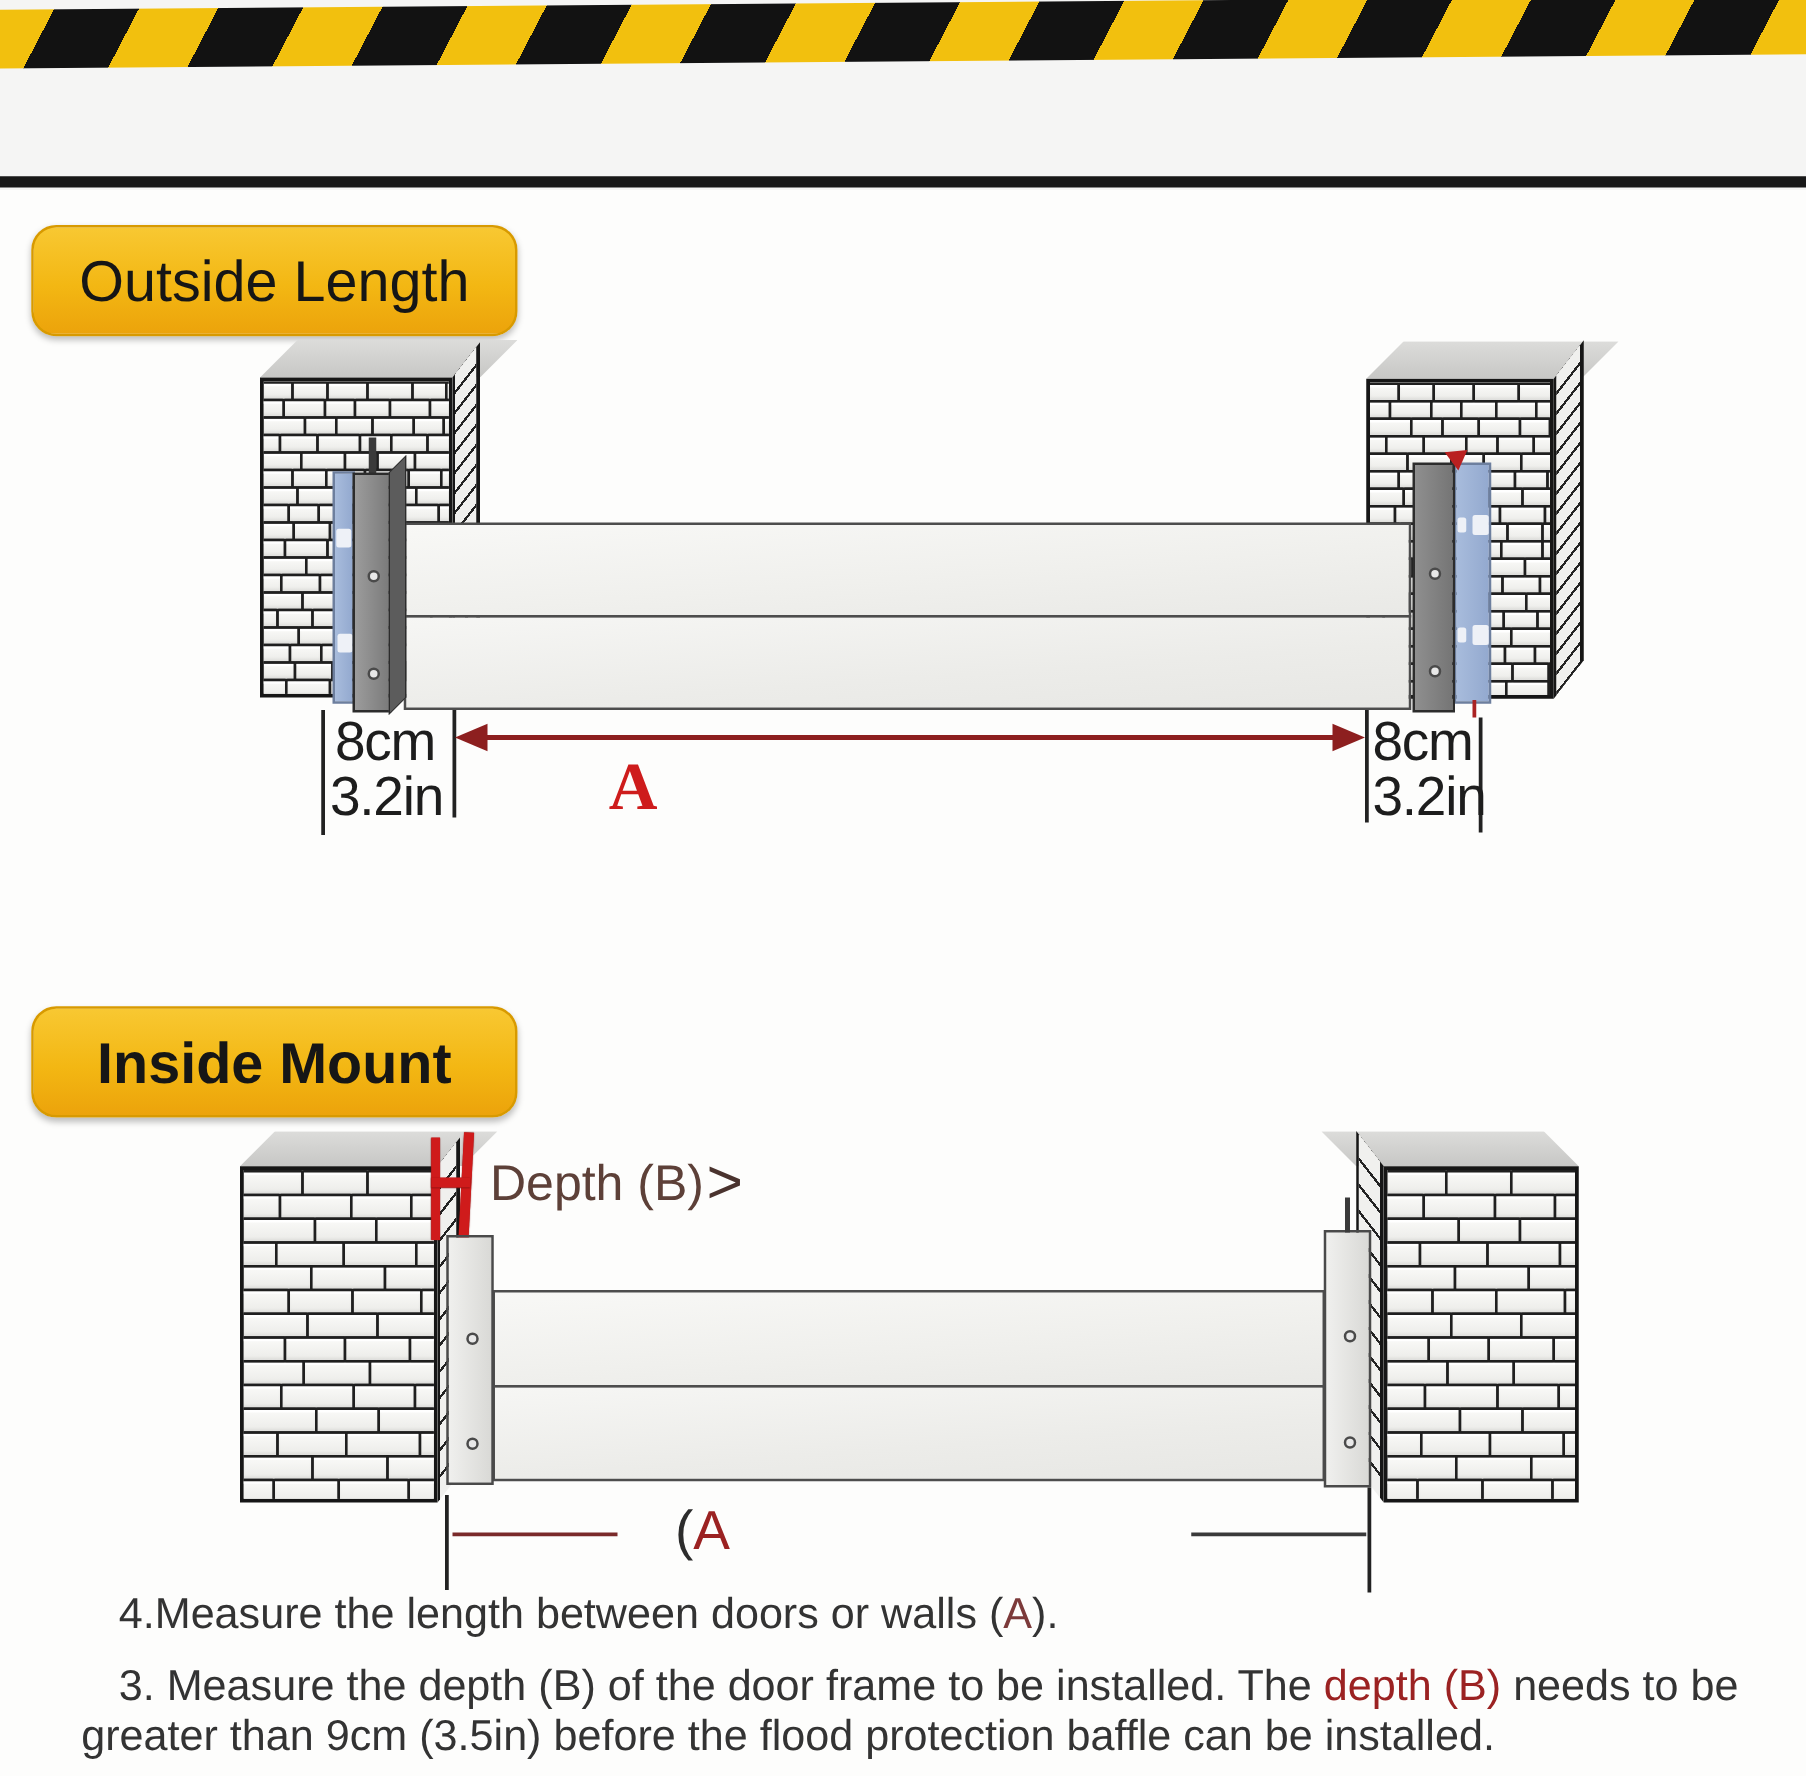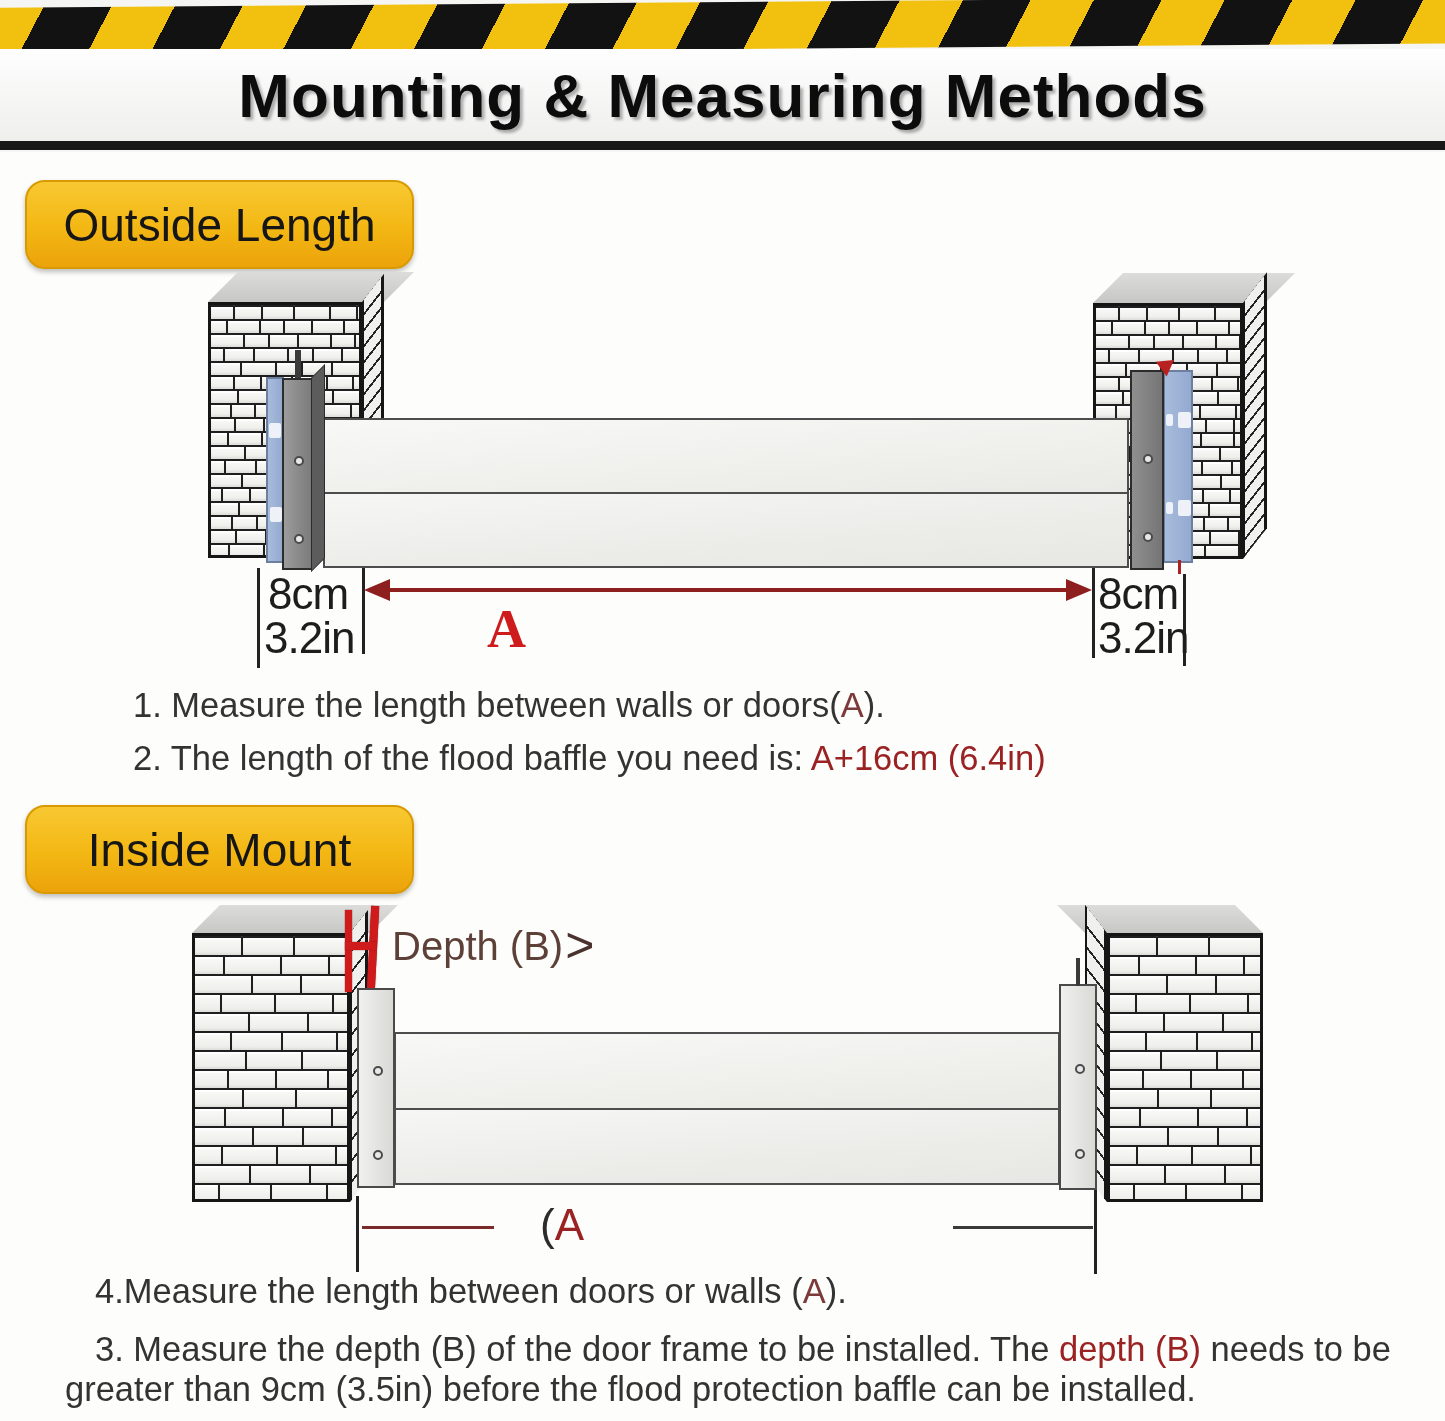--- a/index.html
+++ b/index.html
@@ -79,23 +79,20 @@
   .acc{color:#9b2222;}
   .accsoft{color:#7c3a3a;}
 </style>
 </head>
 <body>
 
 <div class="page">
 
   <header class="banner">
     <div class="stripes"></div>
-    <div class="titlebar">
-      <h1 class="title" style="margin:0;">Mounting &amp; Measuring Methods</h1>
-    </div>
     <div class="banner-rule"></div>
   </header>
 
   <div class="pill" style="left:25px;top:180px;">Outside Length</div>
 
   <div class="pillar" style="left:208px;top:302px;width:154px;height:256px;">
     <div class="topface" style="left:0;top:-30px;width:206px;height:30px;clip-path:polygon(0 100%,30px 0,100% 0,calc(100% - 30px) 100%);"></div>
     <div class="sideface" style="left:154px;width:22px;height:256px;transform:skewY(-52deg);transform-origin:top left;
                 background:repeating-linear-gradient(to bottom,#f0f0ee 0 13px,#242424 13px 16px);"></div>
     <div class="brickwall" style="width:154px;height:256px;">
@@ -446,26 +443,22 @@
 
   <div class="dimtext" style="left:268px;top:572px;">8cm</div>
   <div class="dimtext" style="left:264px;top:616px;">3.2in</div>
   <div class="dimtext" style="left:1098px;top:572px;">8cm</div>
   <div class="dimtext" style="left:1098px;top:616px;">3.2in</div>
 
   <div class="spanlabel" style="left:487px;top:598px;">
     <span class="bigA">A</span>
   </div>
 
-  <div class="steps" style="left:133px;top:686px;width:1250px;">
-    <div class="step"><span>1. Measure the length between walls or doors(</span><span class="accsoft">A</span><span>).</span></div>
-    <div class="step"><span>2. The length of the flood baffle you need is: </span><span class="acc">A+16cm (6.4in)</span><span></span></div>
-  </div>
-
-  <div class="pill" style="left:25px;top:805px;">Inside Mount</div>
+
+  <div class="pill" style="left:25px;top:805px;font-weight:bold;">Inside Mount</div>
 
   <div class="pillar" style="left:192px;top:933px;width:158px;height:269px;">
     <div class="topface" style="left:0;top:-28px;width:206px;height:28px;clip-path:polygon(0 100%,28px 0,100% 0,calc(100% - 28px) 100%);"></div>
     <div class="sideface" style="left:158px;width:18px;height:269px;transform:skewY(-52deg);transform-origin:top left;
                 background:repeating-linear-gradient(to bottom,#f0f0ee 0 18px,#242424 18px 21px);"></div>
     <div class="brickwall" style="width:158px;height:269px;">
         <div class="brow" style="margin-left:-2px">
           <i style="width:50px;height:21px"></i>
           <i style="width:54px;height:21px"></i>
           <i style="width:58px;height:21px"></i>

